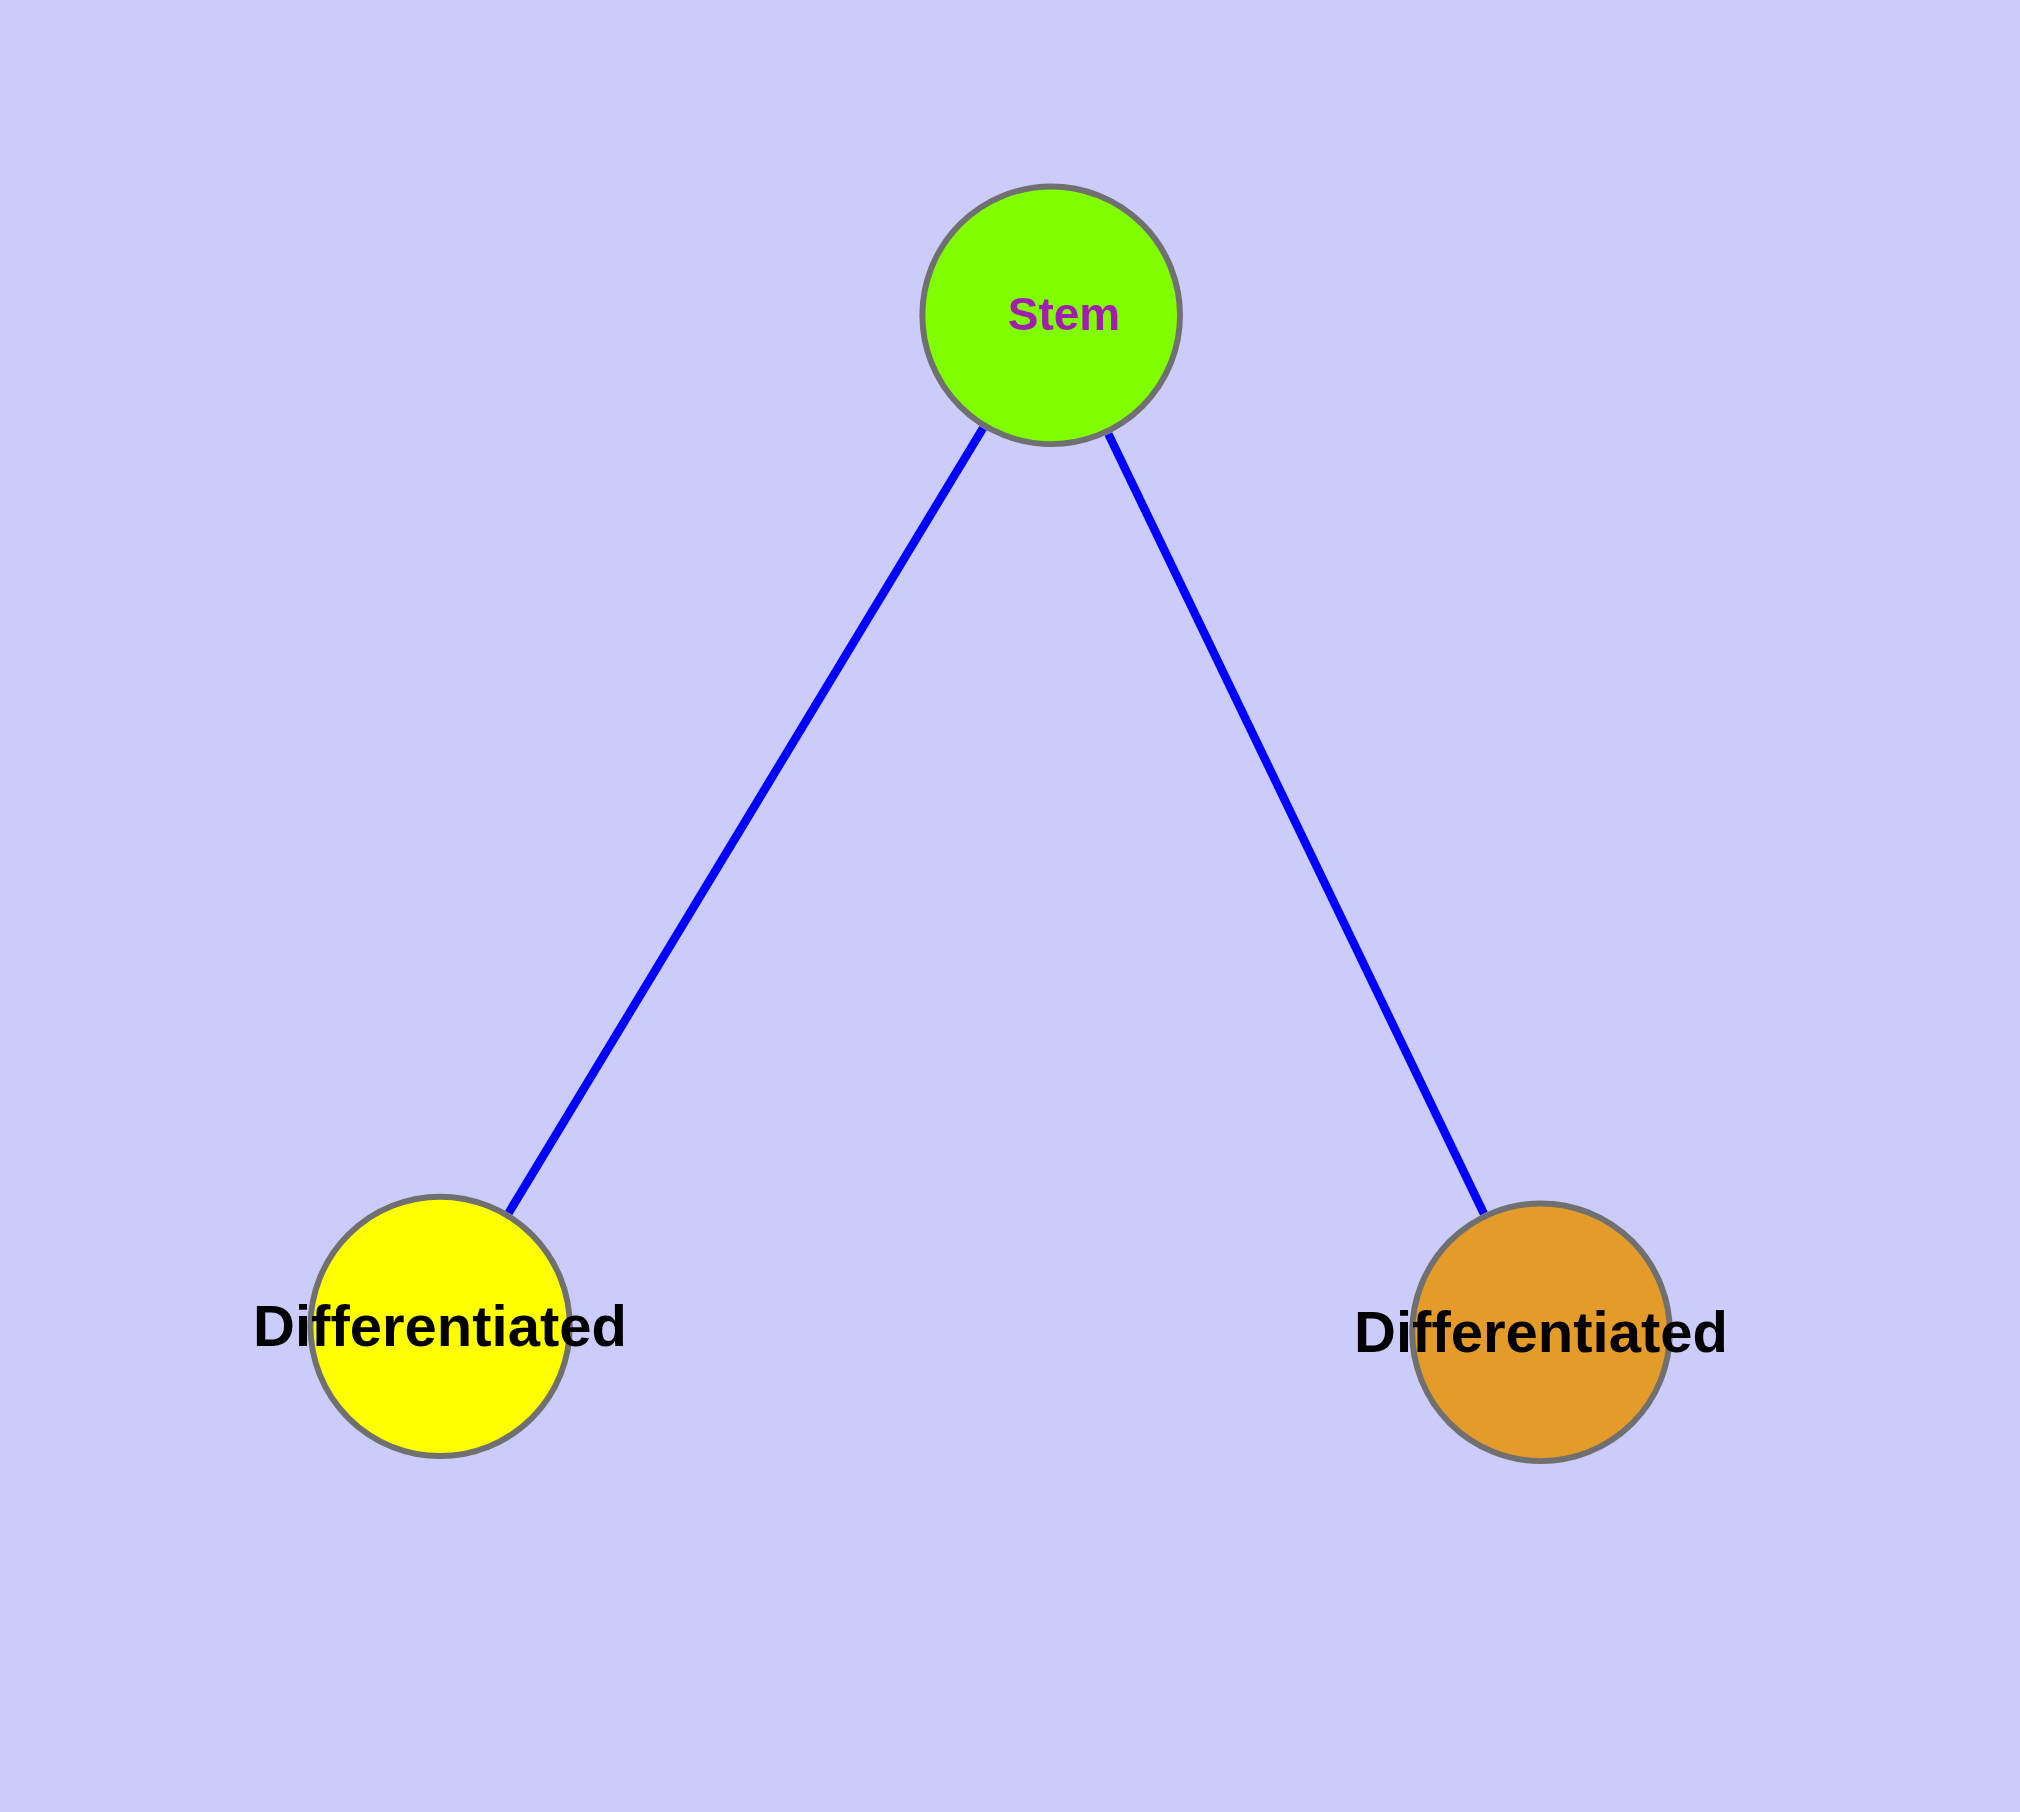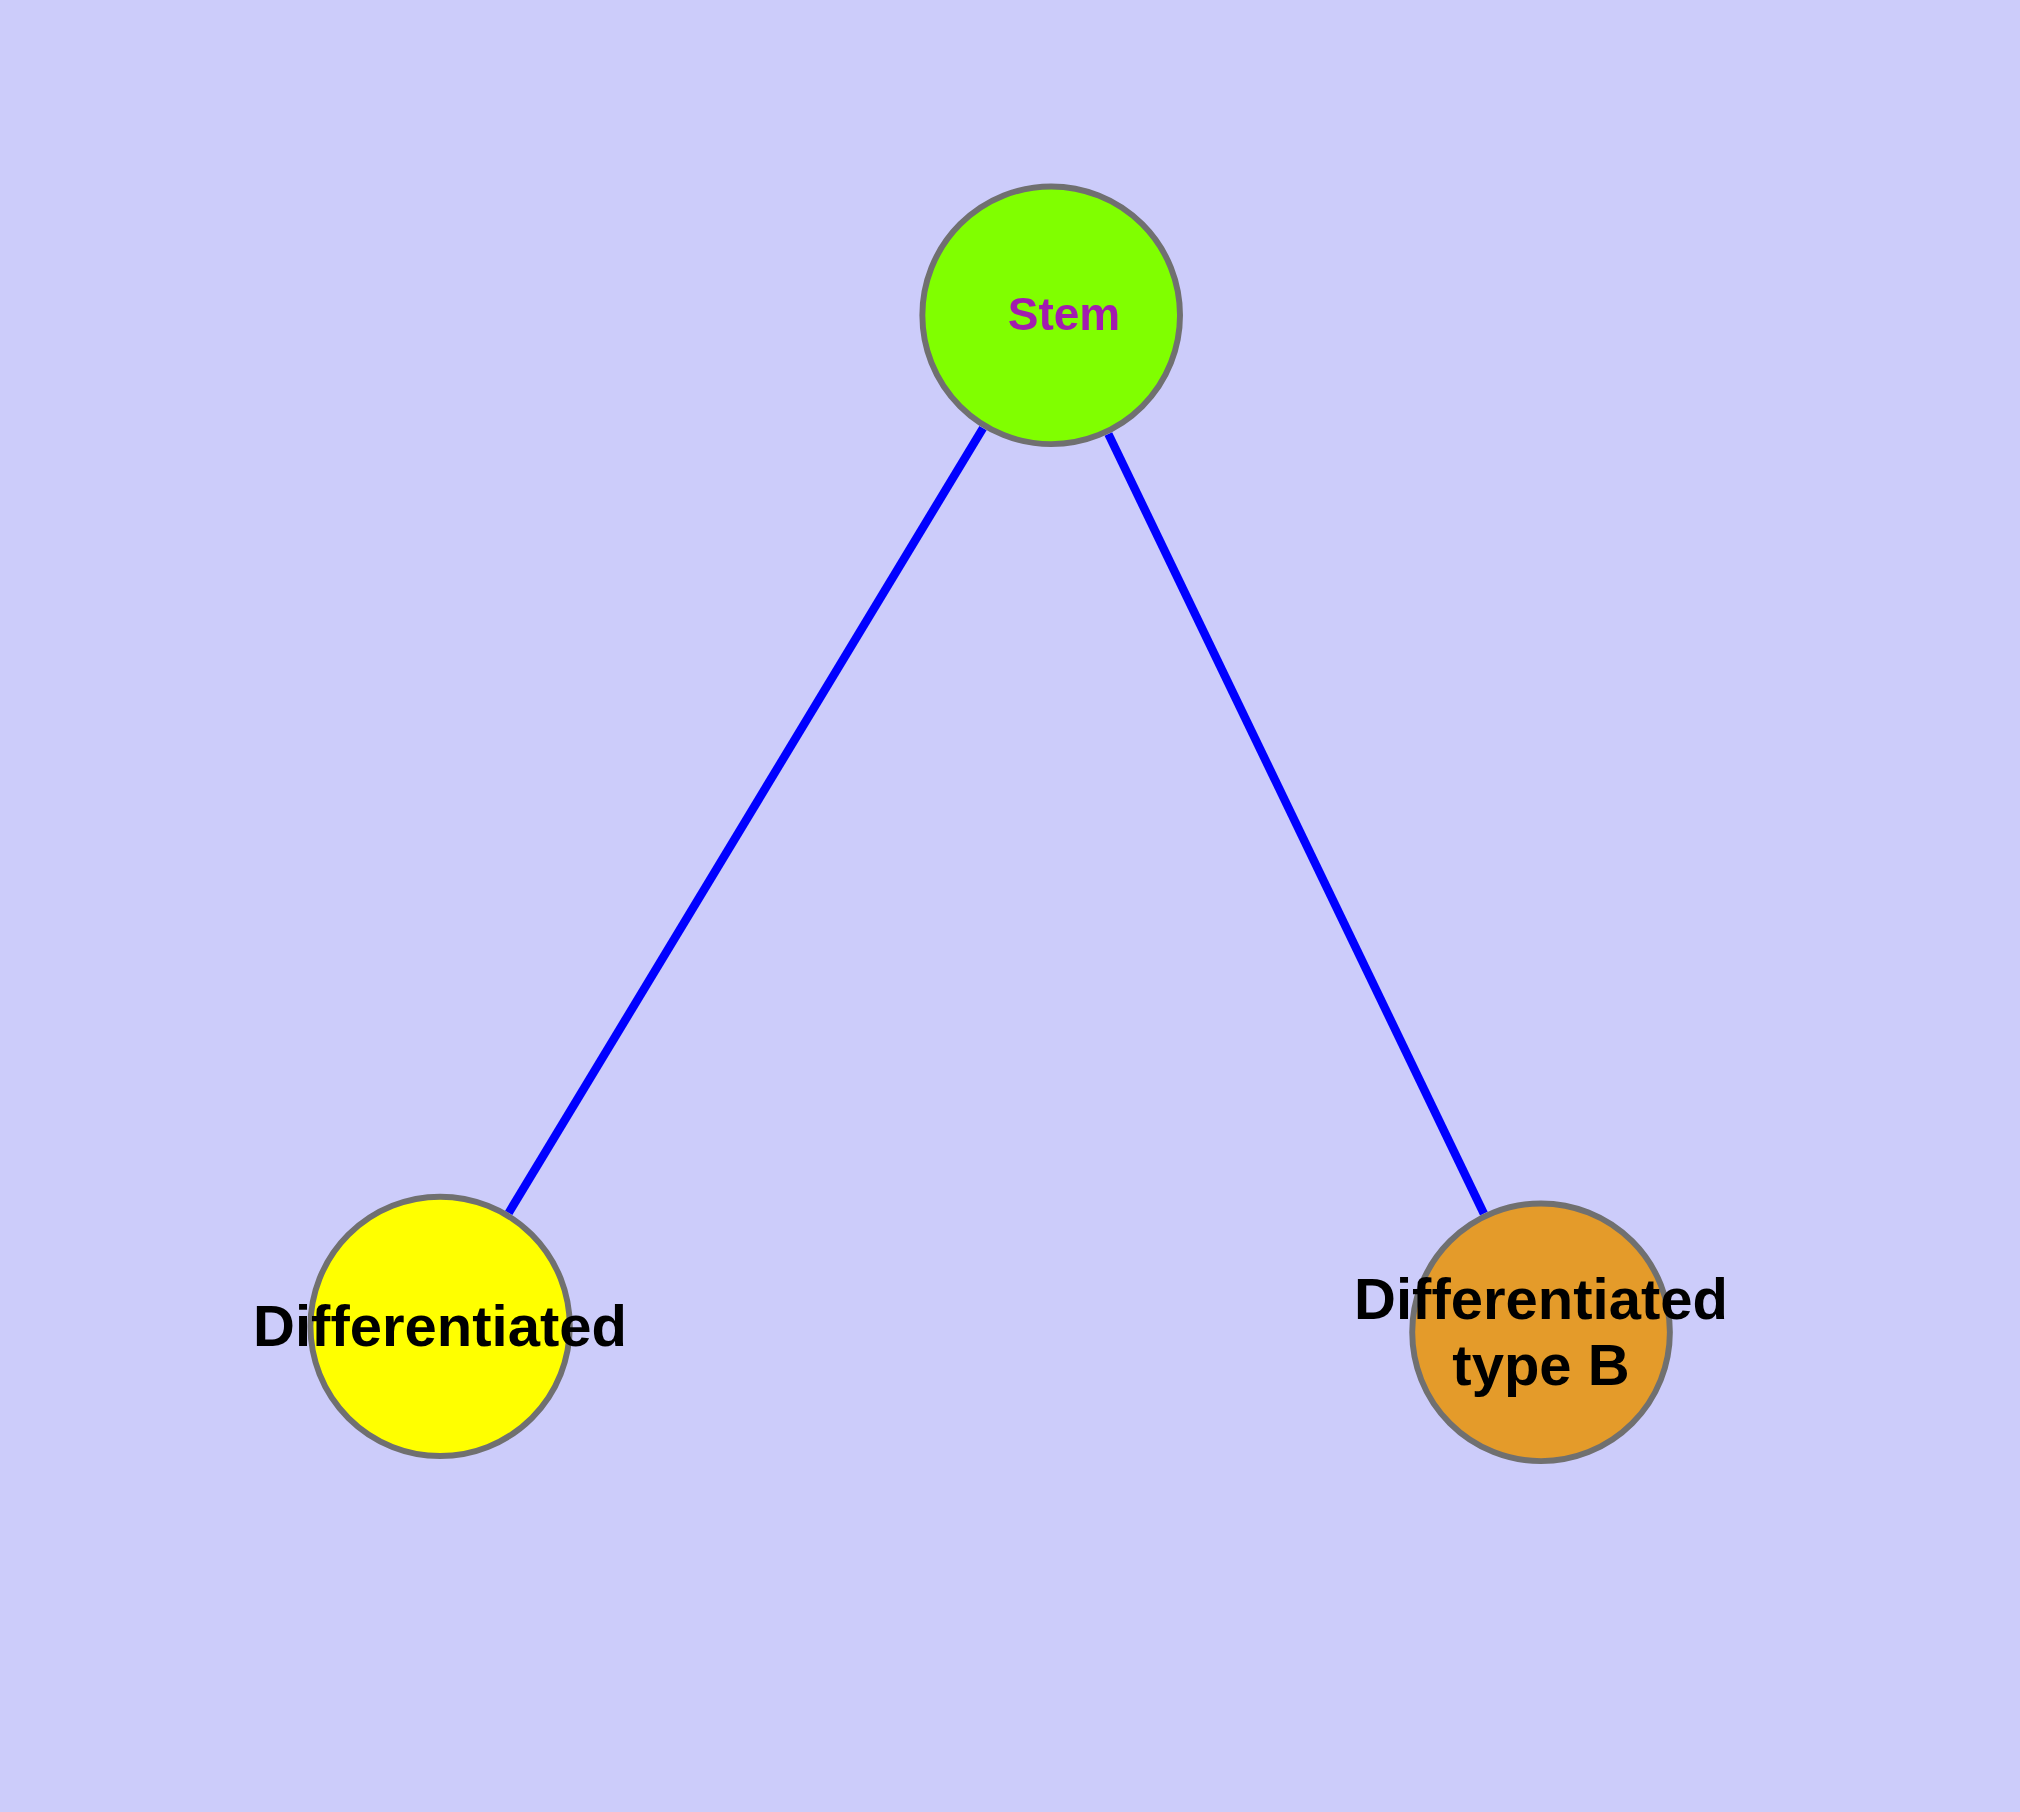--- a/index.html
+++ b/index.html
@@ -58,18 +58,17 @@
 
   <div id="label-layer">
       <div class="node-label" style="left: 1051px; top: 315px; font-size: 46px; color: #a21caf; margin-left: 13px;">
         <span class="lbl-line">Stem</span>
       </div>
       <div class="node-label" style="left: 440px; top: 1326px; font-size: 58px; color: rgb(0, 0, 0);">
         <span class="lbl-line">Differentiated</span>
       </div>
       <div class="node-label" style="left: 1541px; top: 1332px; font-size: 58px; color: rgb(0, 0, 0);">
         <span class="lbl-line">Differentiated</span>
-        <span class="lbl-line">type B</span>
       </div>
     </div>
 
 </div>
 
 
 </body></html>

